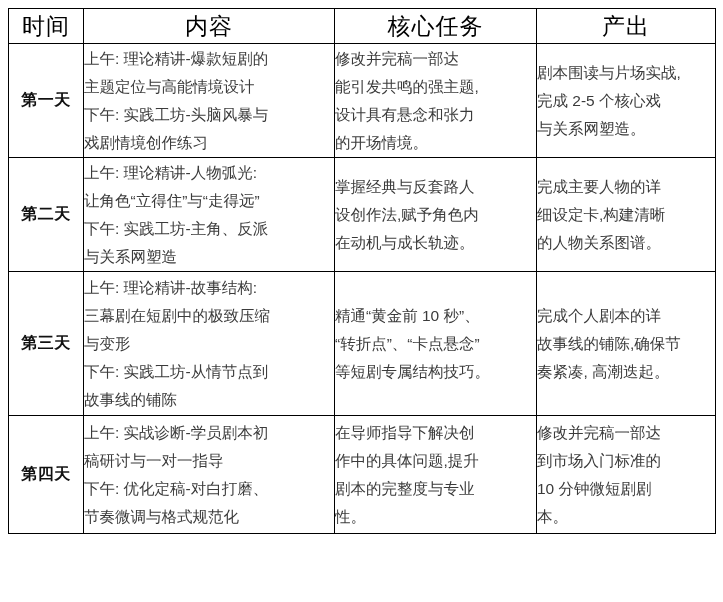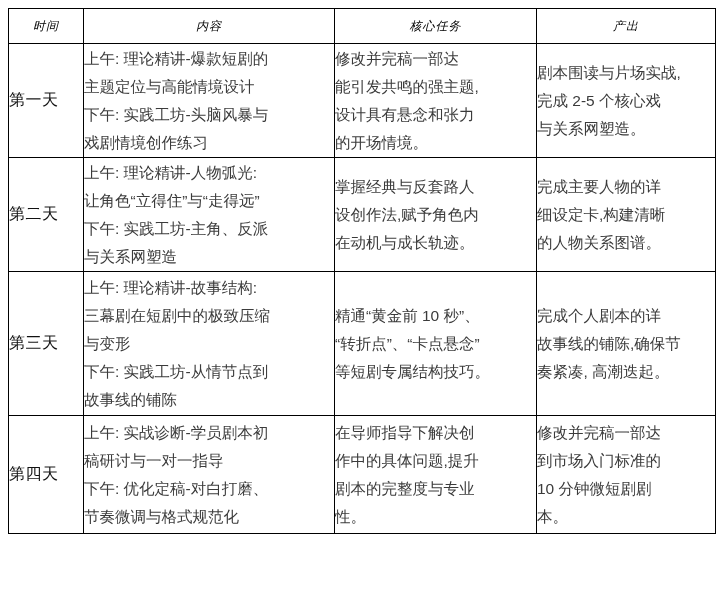--- a/index.html
+++ b/index.html
@@ -37,29 +37,29 @@
   table.schedule td {
     border: 1px solid #000000;
     vertical-align: middle;
     padding: 0;
   }
   
   table.schedule thead th {
     height: 34px;
     text-align: center;
     font-weight: normal;
-    font-size: 12px;
+    font-size: 23px;
     color: #000000;
     letter-spacing: 1px;
-    font-style: italic;
   }
   
   td.day {
+    text-align: center;
     font-size: 16px;
-    font-weight: normal;
+    font-weight: bold;
     color: #111111;
     letter-spacing: 0.5px;
   }
   
   td.body-cell {
     font-size: 15.5px;
     line-height: 28px;
     color: #3b3b3b;
     padding: 4px 7px 4px 9px;
     text-align: left;

